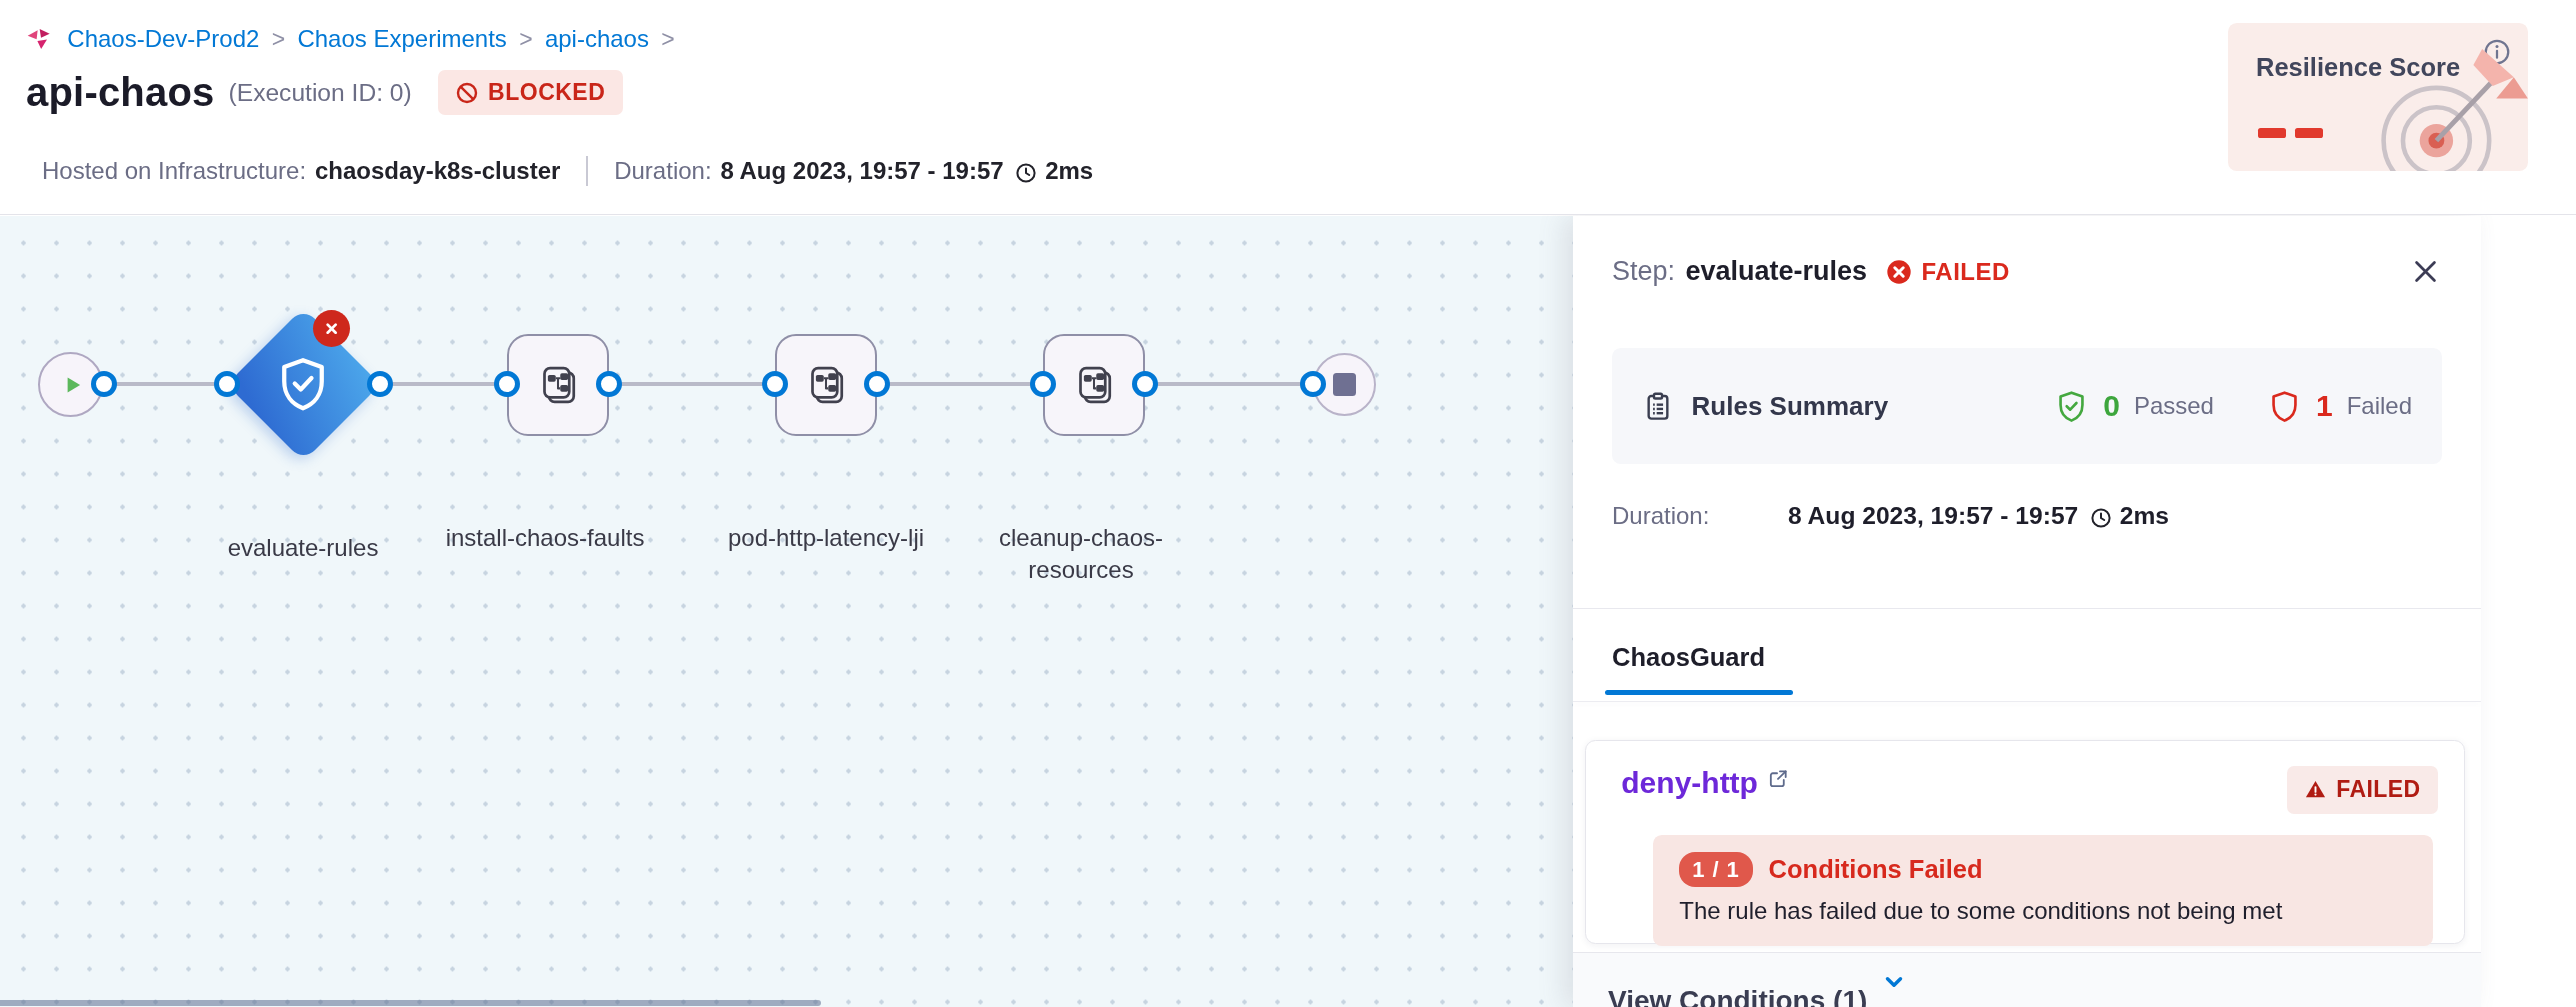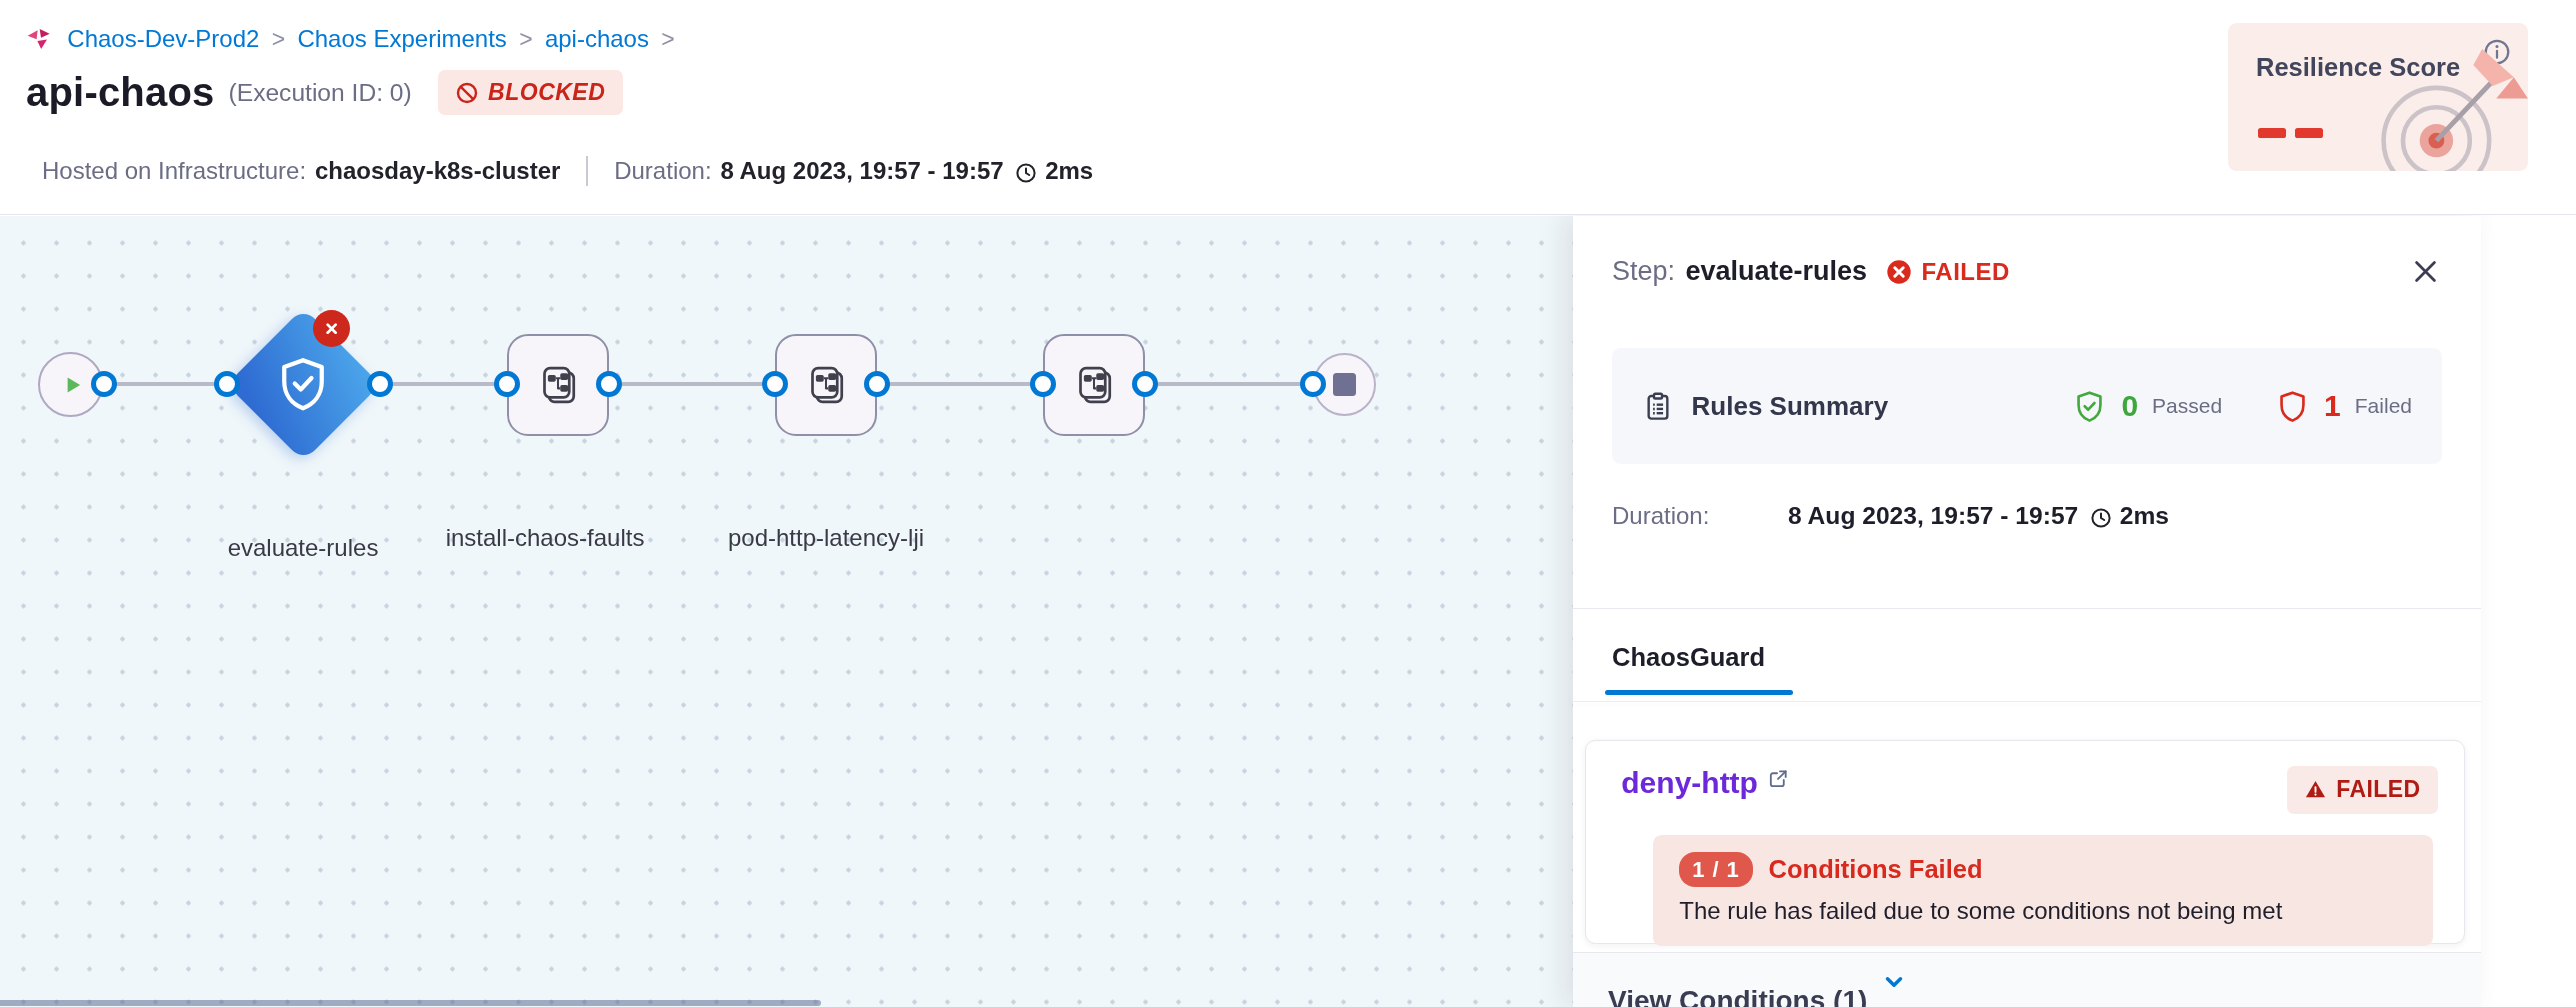--- a/index.html
+++ b/index.html
@@ -15,21 +15,21 @@
           border-bottom:1.8px solid #E4E4EA;z-index:6;}
   .breadcrumb{position:absolute;top:23px;left:23px;display:flex;align-items:center;gap:12.3px;font-size:24px;}
   .breadcrumb .module-icon svg{width:32px;height:32px;display:block;}
   .crumb{color:#0278D5;cursor:pointer;}
   .crumb-sep{color:#8F90A6;font-size:23px;}
   .title-row{position:absolute;top:70px;left:26px;display:flex;align-items:center;}
   .page-title{font-size:40px;font-weight:bold;color:#1B1B28;letter-spacing:0.2px;}
   .exec-id{font-size:24.6px;color:#6B6D85;margin-left:14px;}
   .blocked-badge{margin-left:26px;display:flex;align-items:center;gap:8.8px;background:#FBE7E4;
                  color:#C92619;font-size:23px;font-weight:bold;letter-spacing:0.5px;
-                 padding:8.8px 17.6px;border-radius:7px;font-style:italic;}
+                 padding:8.8px 17.6px;border-radius:7px;}
   .blocked-badge svg{width:24px;height:24px;}
   .meta-row{position:absolute;top:156px;left:42px;display:flex;align-items:center;font-size:24px;color:#6B6D85;}
   .meta-value{font-weight:bold;color:#22222A;margin-left:8.8px;}
   .vbar{width:1.8px;height:30px;background:#C9C9D4;margin:0 26px;}
   .clock-ic{width:24px;height:24px;margin:0 7px 0 10.5px;position:relative;top:1.8px;}
 
   
   .res-card{position:absolute;top:23px;left:2228px;width:300px;height:148px;background:#FAEDEA;
             border-radius:8.8px;overflow:hidden;}
   .res-title{position:absolute;top:30px;left:28px;font-size:25.5px;font-weight:bold;color:#41465C;}
@@ -80,21 +80,21 @@
 
   .summary-card{position:absolute;top:132px;left:39px;right:39px;height:116px;background:#F6F7FA;
                 border-radius:8.8px;display:flex;align-items:center;padding:0 30px;box-sizing:border-box;}
   .summary-left{display:flex;align-items:center;gap:17.6px;}
   .summary-left svg{width:32px;height:32px;color:#3A3E50;}
   .summary-title{font-size:26px;font-weight:bold;color:#33374B;}
   .summary-right{margin-left:auto;display:flex;align-items:center;gap:14px;}
   .shield-ic{width:35px;height:35px;}
   .count-green{font-size:30px;font-weight:bold;color:#3DA63D;}
   .count-red{font-size:30px;font-weight:bold;color:#DA291D;}
-  .count-label{font-size:21px;color:#6B6D85;margin-right:39px;}
+  .count-label{font-size:24px;color:#6B6D85;margin-right:39px;}
   .count-label:last-child{margin-right:0;}
 
   .info-row{position:absolute;left:39px;right:39px;display:flex;align-items:center;}
   .info-row.r1{top:286px;}
   .info-row.r2{top:339px;}
   .info-label{width:176px;font-size:24px;color:#6B6D85;flex:none;}
   .info-value{font-size:24.6px;font-weight:bold;color:#1E1E2A;display:flex;align-items:center;}
 
   .panel-divider{position:absolute;top:392px;left:0;right:0;border-top:1.8px solid #E8E8EE;}
   .tab{position:absolute;top:427px;left:39px;font-size:25.5px;font-weight:bold;color:#1E1E2A;cursor:pointer;}
@@ -260,20 +260,21 @@
     <div class="port" style="left:609px;"></div>
     <div class="port" style="left:775px;"></div>
     <div class="port" style="left:877px;"></div>
     <div class="port" style="left:1043px;"></div>
     <div class="port" style="left:1145px;"></div>
     <div class="port" style="left:1313px;"></div>
 
     <div class="node-label" style="left:180px;top:316px;">evaluate-rules</div>
     <div class="node-label" style="left:435px;top:306px;width:220px;">install-chaos-faults</div>
     <div class="node-label" style="left:703px;top:306px;">pod-http-latency-lji</div>
+    <div class="node-label" style="left:971px;top:306px;width:220px;">cleanup-chaos-resources</div>
 
     <div class="h-scroll"></div>
   </div>
 
   <div class="panel">
 
     <div class="panel-head">
       <span class="step-label">Step:</span>
       <span class="step-name">evaluate-rules</span>
       <svg class="step-status-ic" viewBox="0 0 24 24">

